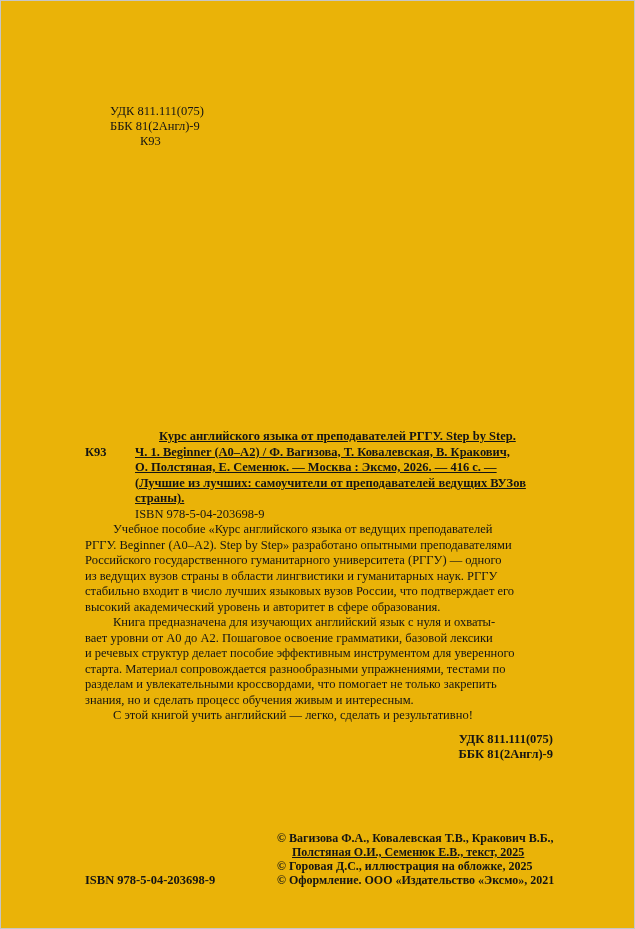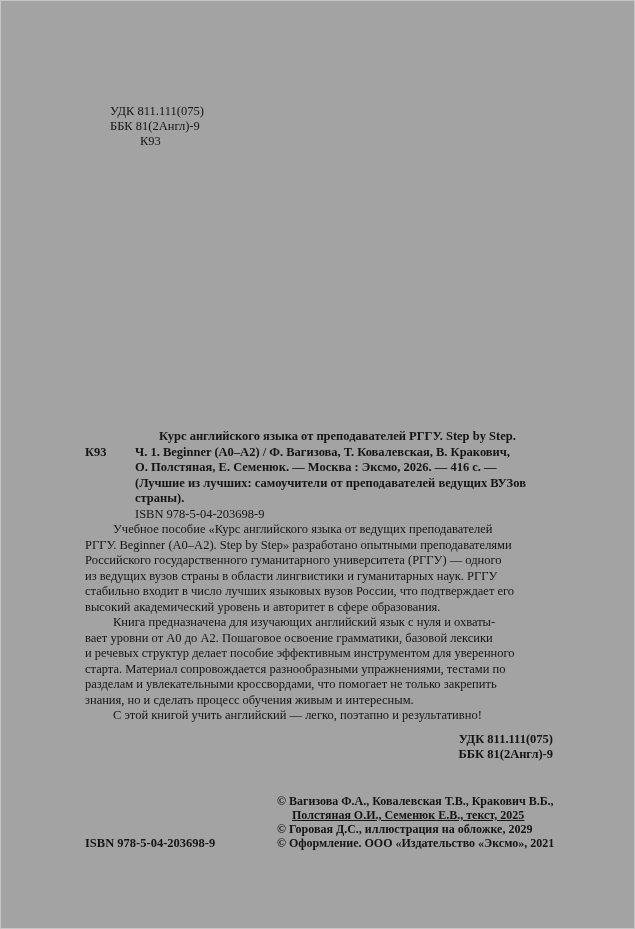--- a/index.html
+++ b/index.html
@@ -3,39 +3,39 @@
 <meta charset="utf-8">
 <style>
   * { margin: 0; padding: 0; box-sizing: border-box; }
   html, body { background: #ffffff; }
   body {
     width: 635px; height: 929px; position: relative;
     font-family: "Liberation Serif", "DejaVu Serif", serif;
     color: #141414;
   }
   .page {
-    position: absolute; inset: 0; background: #a3a3a3; overflow: hidden;
+    position: absolute; inset: 0; background: #eab308; overflow: hidden;
     box-shadow: inset 0 0 0 1px #c6c6c6;
   }
   .pre { white-space: pre; }
-  .bold { font-weight: bold; }
+  .bold { font-weight: bold; margin-top: 37px; }
 
   .top-codes {
     position: absolute; left: 110px; top: 104px;
     font-size: 12.5px; line-height: 15px; white-space: nowrap;
   }
   .class-code { padding-left: 30px; }
 
   .text-block {
     position: absolute; left: 85px; top: 429px; width: 468px;
     font-size: 12.5px; line-height: 15.5px;
   }
   .catalog { position: relative; padding-left: 50px; }
   .catalog-label { position: absolute; left: 0; top: 15.5px; font-weight: bold; }
-  .catalog-text { font-weight: bold; text-indent: 24px; }
+  .catalog-text { font-weight: bold; text-indent: 24px; text-decoration: underline; }
   .isbn-line { white-space: nowrap; }
   .para { text-indent: 28px; }
   .bottom-codes { text-align: right; margin-top: 8px; line-height: 15px; }
 
   .copyright {
     position: absolute; left: 277px; top: 794px;
     font-size: 12px; line-height: 14px;
   }
   .copyright div { white-space: nowrap; }
   .cont { padding-left: 15px; text-decoration: underline; }
@@ -73,36 +73,36 @@
 Российского государственного гуманитарного университета (РГГУ) — одного
 из ведущих вузов страны в области лингвистики и гуманитарных наук. РГГУ
 стабильно входит в число лучших языковых вузов России, что подтверждает его
 высокий академический уровень и авторитет в сфере образования.</div>
     <div class="para pre">Книга предназначена для изучающих английский язык с нуля и охваты-
 вает уровни от А0 до А2. Пошаговое освоение грамматики, базовой лексики
 и речевых структур делает пособие эффективным инструментом для уверенного
 старта. Материал сопровождается разнообразными упражнениями, тестами по
 разделам и увлекательными кроссвордами, что помогает не только закрепить
 знания, но и сделать процесс обучения живым и интересным.</div>
-    <div class="para pre">С этой книгой учить английский — легко, поэтапно и результативно!</div>
+    <div class="para pre">С этой книгой учить английский — легко, сделать и результативно!</div>
 
     <div class="bottom-codes bold">
       <div>УДК 811.111(075)</div>
       <div>ББК 81(2Англ)-9</div>
     </div>
 
   </div>
 
   <div class="copyright bold">
     <div class="c-entry">
       <div>© Вагизова Ф.А., Ковалевская Т.В., Кракович В.Б.,</div>
       <div class="cont">Полстяная О.И., Семенюк Е.В., текст, 2025</div>
     </div>
     <div class="c-entry">
-      <div>© Горовая Д.С., иллюстрация на обложке, 2029</div>
+      <div>© Горовая Д.С., иллюстрация на обложке, 2025</div>
     </div>
     <div class="c-entry">
       <div>© Оформление. ООО «Издательство «Эксмо», 2021</div>
     </div>
   </div>
 
   <div class="footer-isbn bold">ISBN 978-5-04-203698-9</div>
 
 </div>
 

